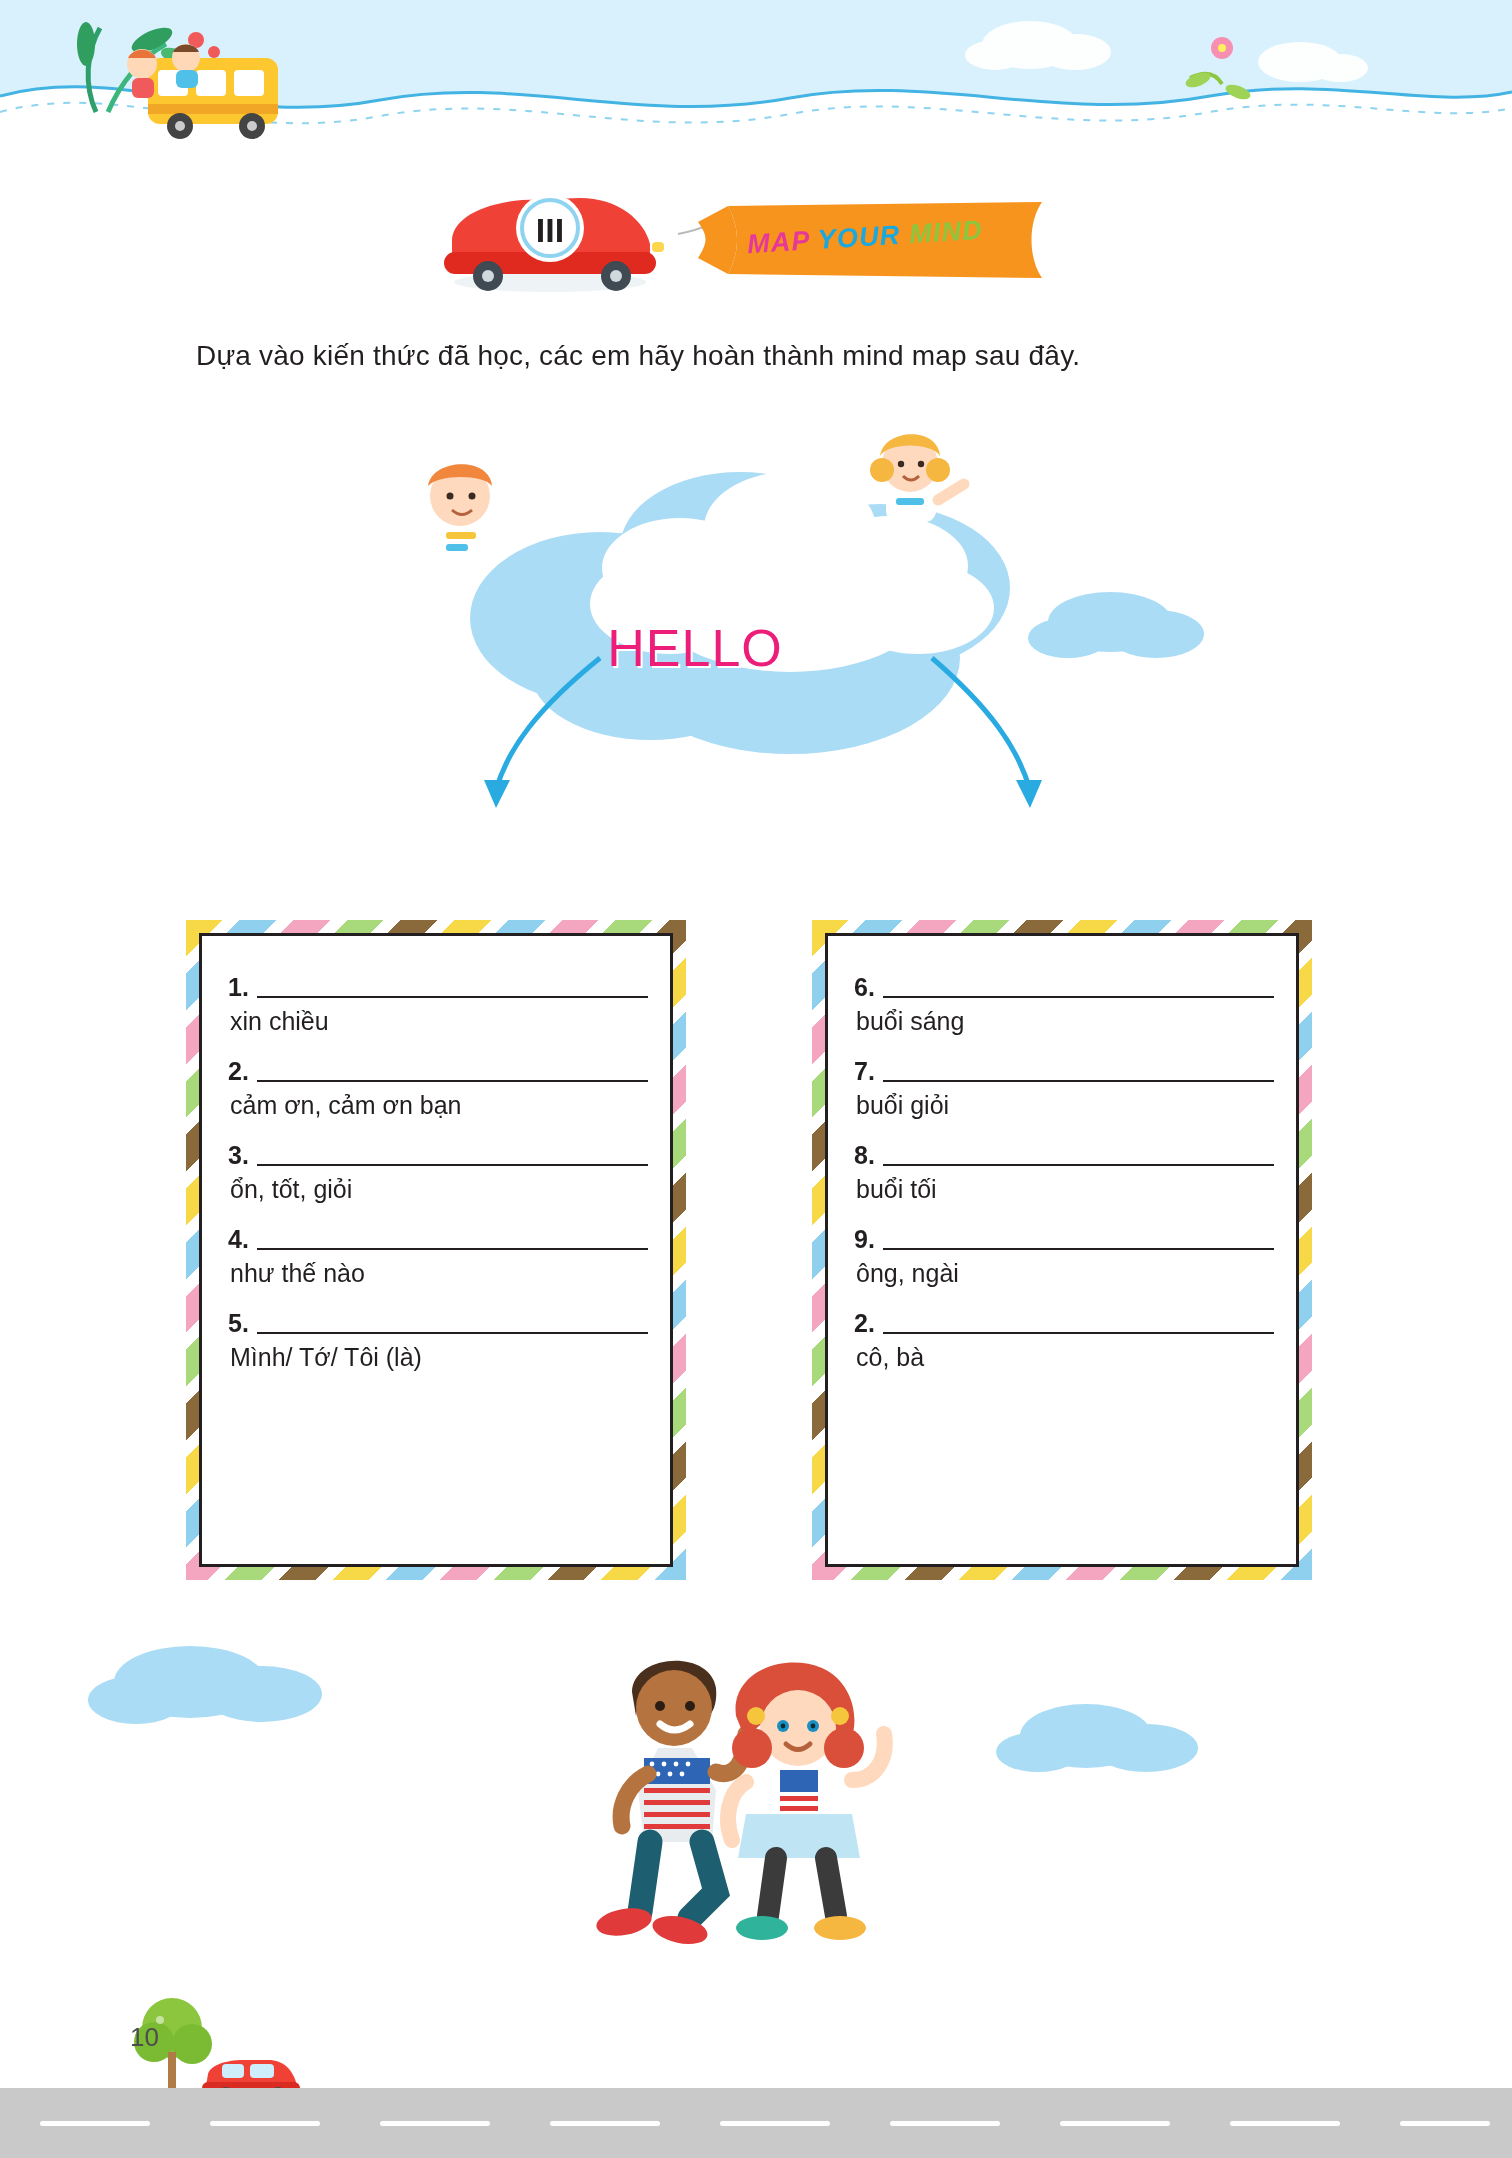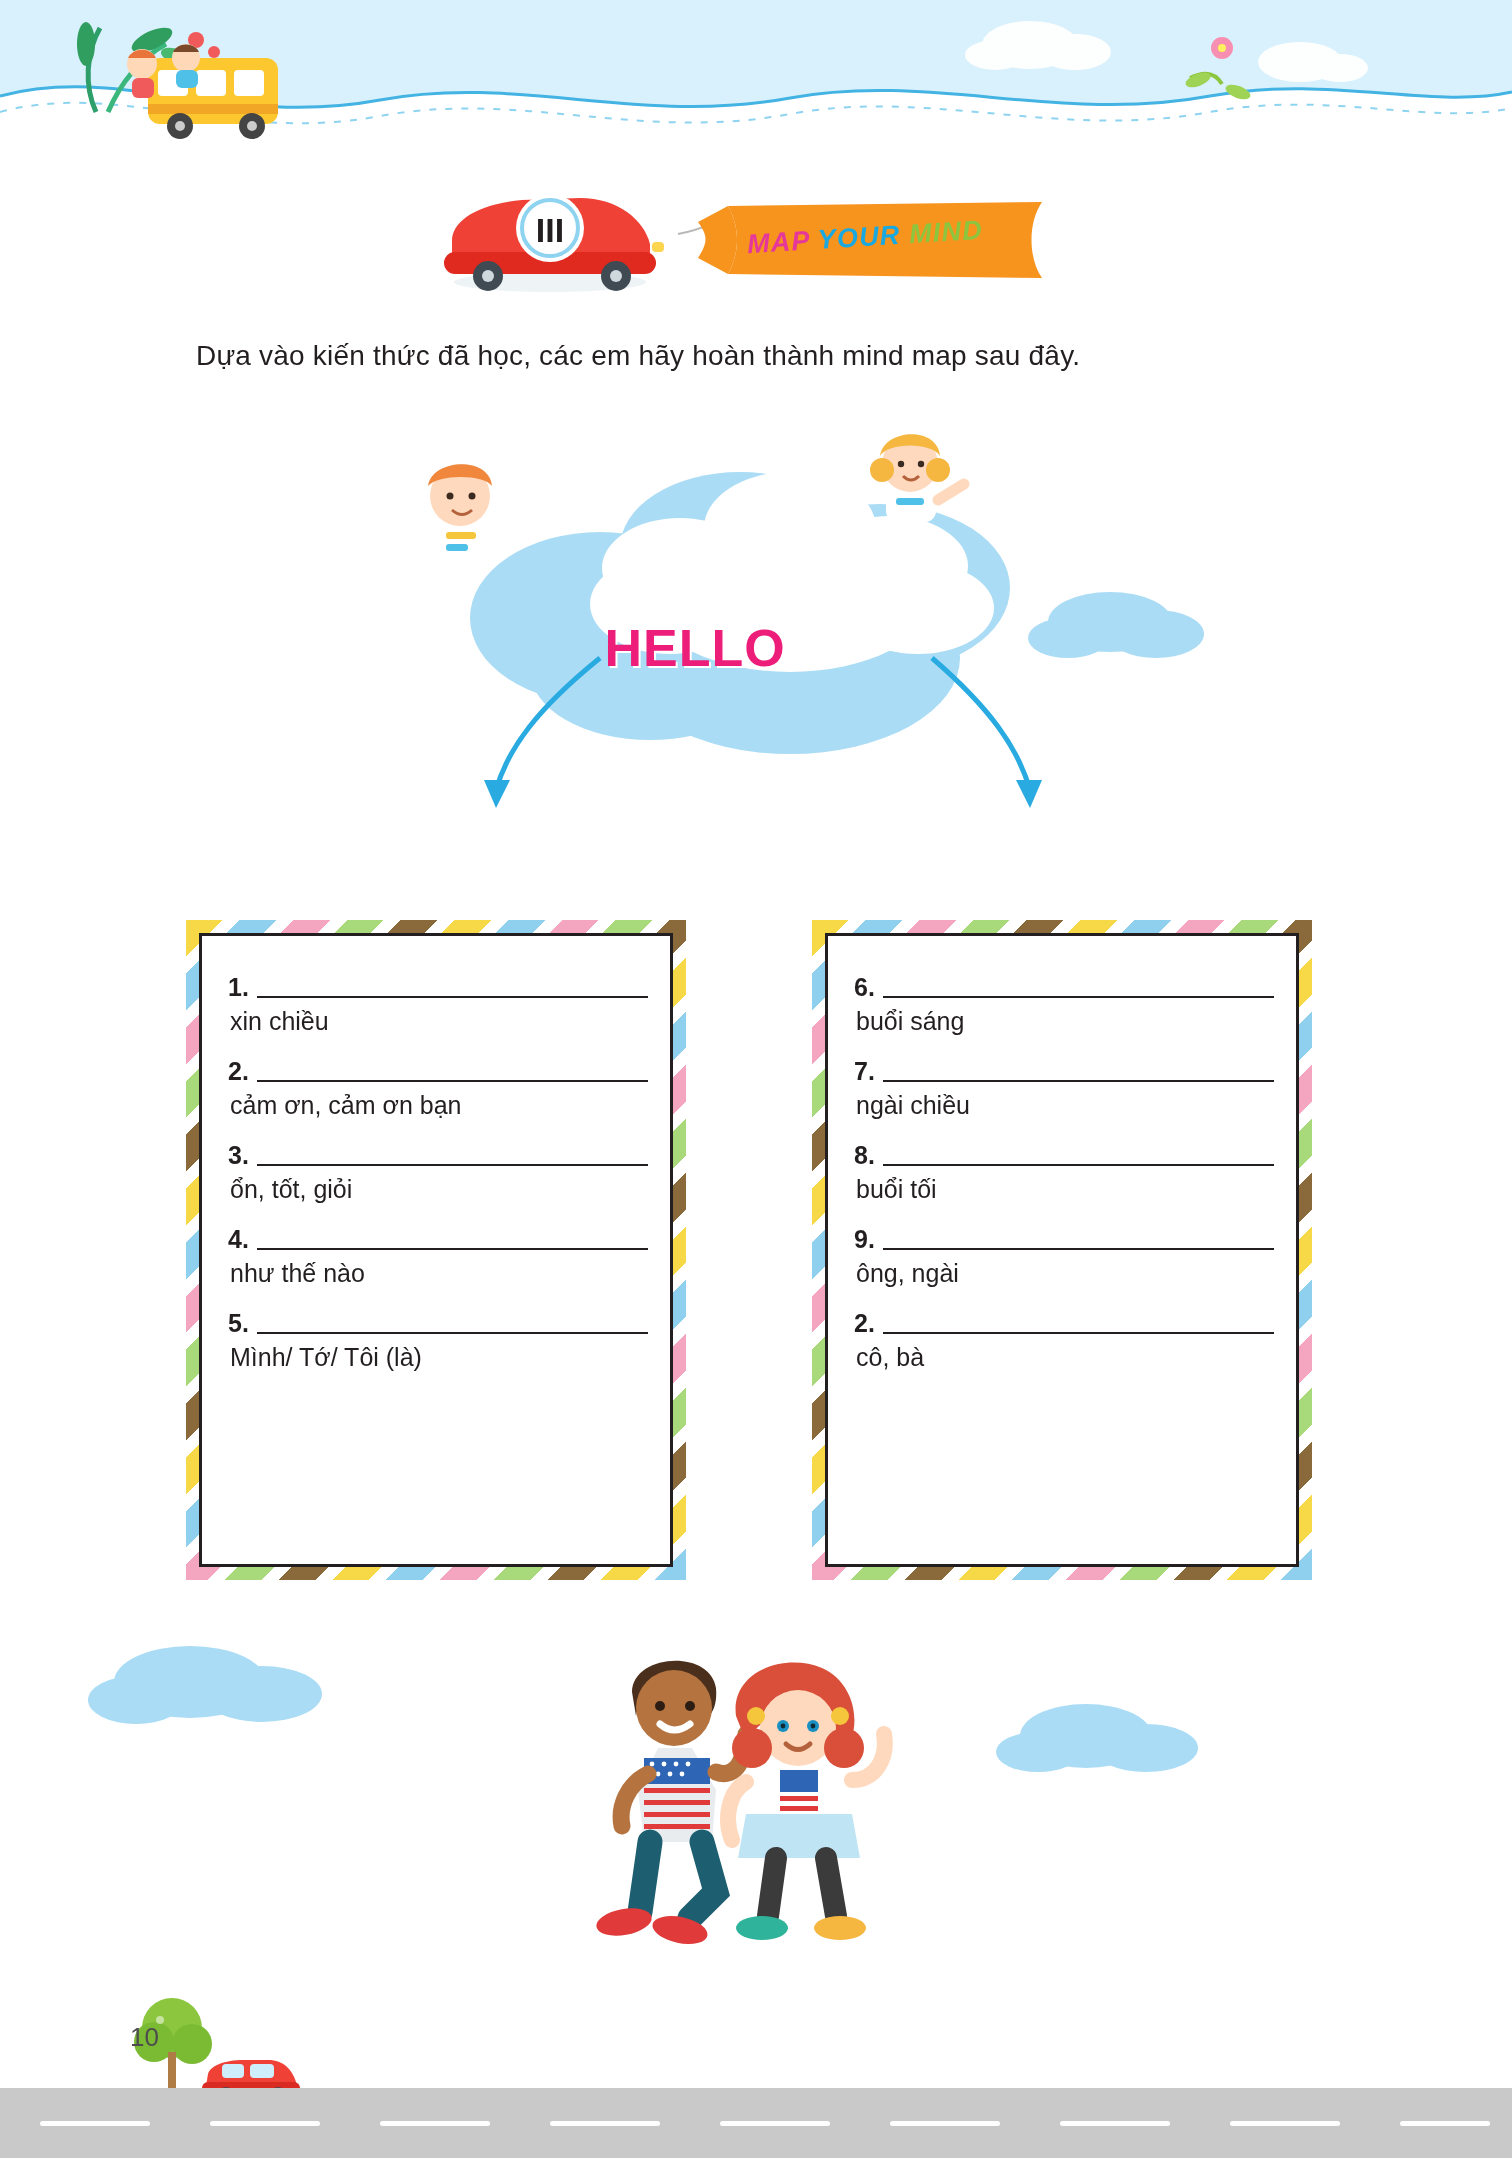--- a/index.html
+++ b/index.html
@@ -65,21 +65,21 @@
     position: absolute;
     left: 270px; top: 408px;
     width: 980px; height: 440px;
   }
   .hello-text {
     position: absolute;
     left: 565px; top: 618px;
     width: 260px;
     text-align: center;
     font-size: 52px;
-    font-weight: bold;
+    font-weight: normal;
     color: #ec1e79;
     letter-spacing: 1px;
     text-shadow: 2px 2px 0 #ffffff;
   }
 
   
   .framebox {
     position: absolute;
     width: 500px;
     height: 660px;
@@ -366,21 +366,21 @@
         <span class="entry-num">6.</span>
         <span class="blank"></span>
       </div>
       <div class="entry-word">buổi sáng</div>
     </div>
     <div class="entry">
       <div class="entry-line">
         <span class="entry-num">7.</span>
         <span class="blank"></span>
       </div>
-      <div class="entry-word">ngài chiều</div>
+      <div class="entry-word">buổi giỏi</div>
     </div>
     <div class="entry">
       <div class="entry-line">
         <span class="entry-num">8.</span>
         <span class="blank"></span>
       </div>
       <div class="entry-word">buổi tối</div>
     </div>
     <div class="entry">
       <div class="entry-line">

